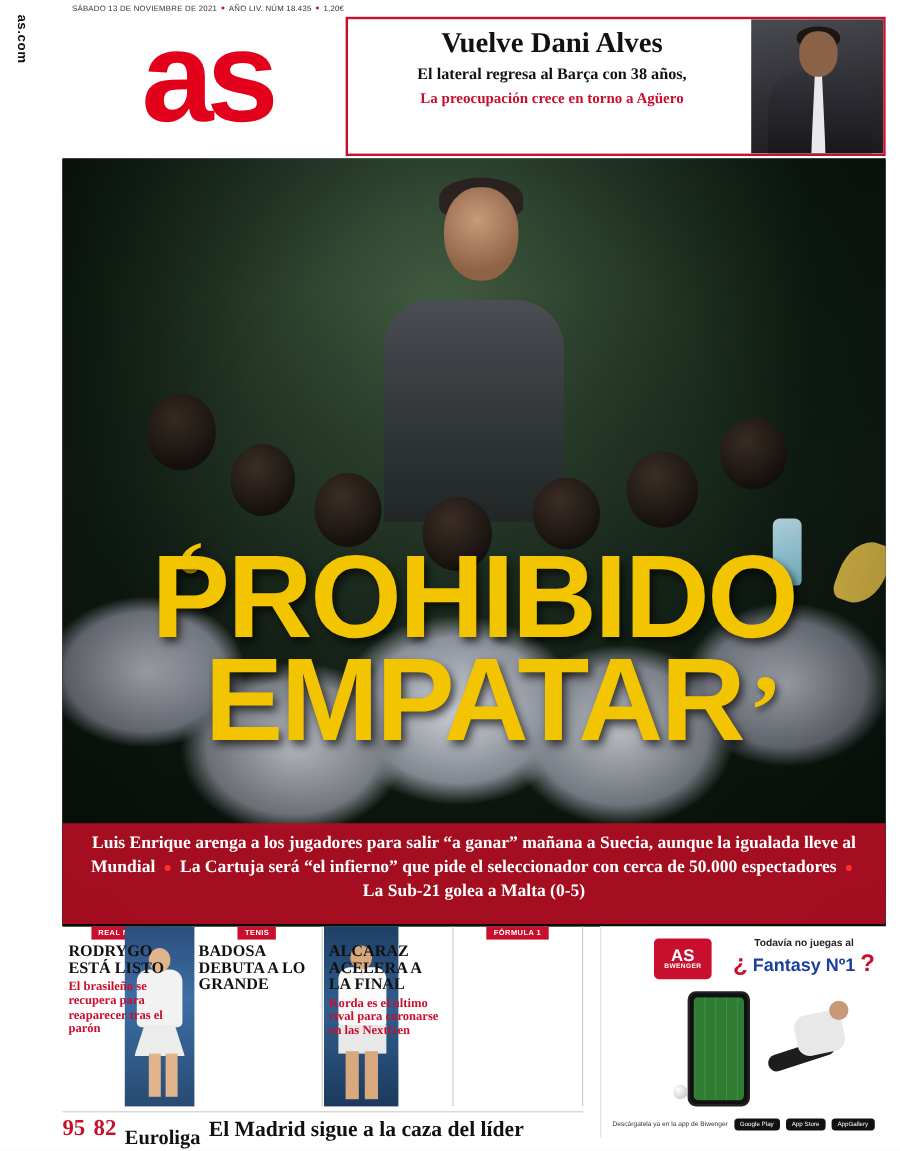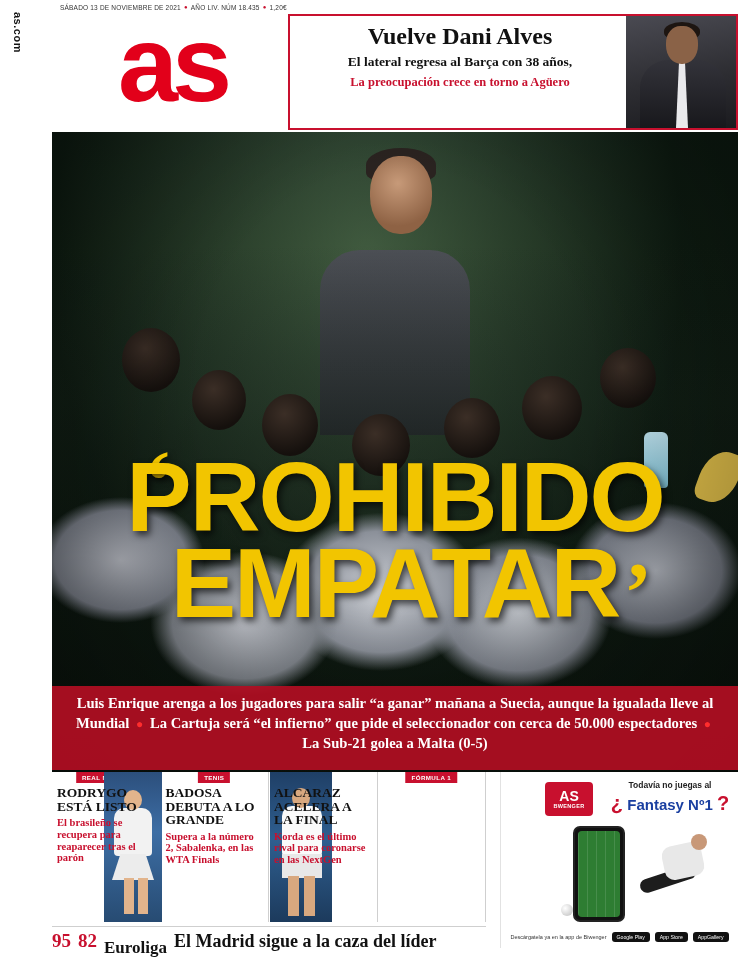--- a/index.html
+++ b/index.html
@@ -451,21 +451,20 @@
         <div class="content">
           <h3>RODRYGO ESTÁ LISTO</h3>
           <p>El brasileño se recupera para reaparecer tras el parón</p>
         </div>
       </div>
 
       <div class="col">
         <div class="kicker">TENIS</div>
         <div class="content">
           <h3>BADOSA DEBUTA A LO GRANDE</h3>
-          <p>Supera a la número 2, Sabalenka, en las WTA Finals</p>
         </div>
       </div>
 
       <div class="col">
         <div class="content">
           <h3>ALCARAZ ACELERA A LA FINAL</h3>
           <p>Korda es el último rival para coronarse en las NextGen</p>
         </div>
       </div>
 

